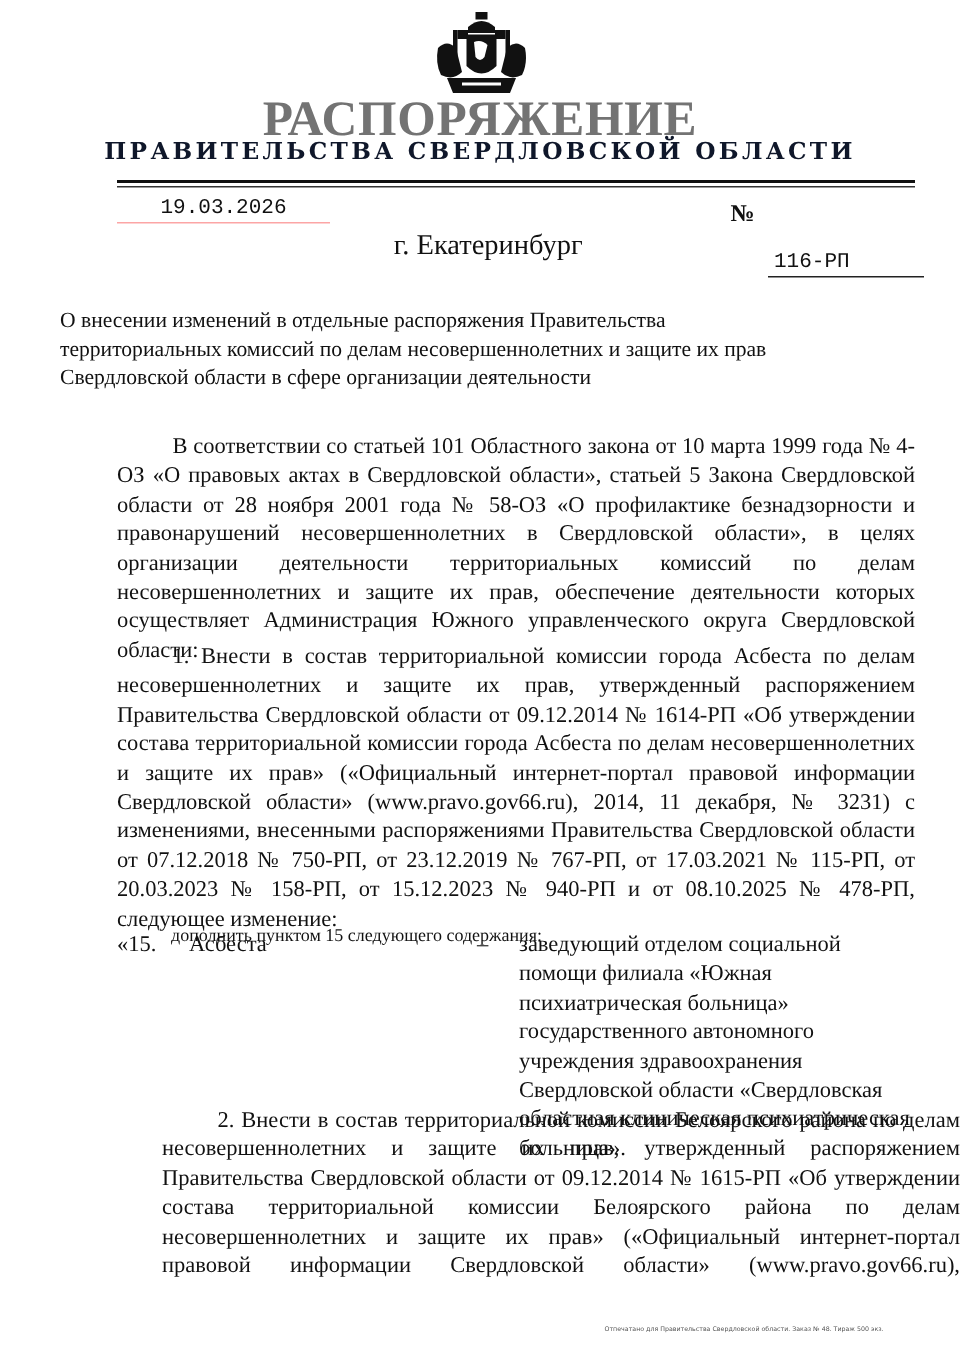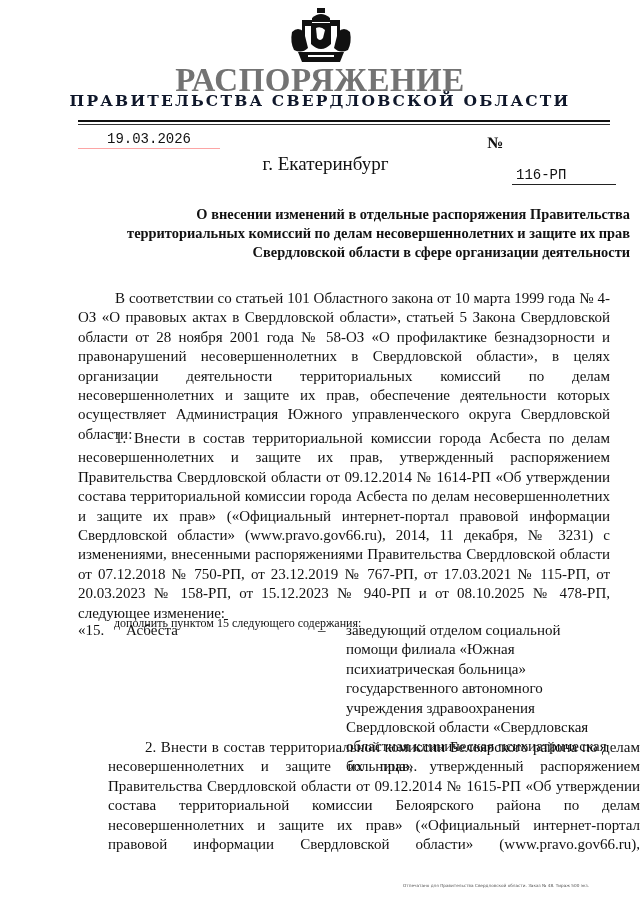--- a/index.html
+++ b/index.html
@@ -27,22 +27,22 @@
     }
     .num-label { position: absolute; left: 487px; top: 134px; font-size: 16px; font-weight: bold; }
     .num-field {
       position: absolute; left: 512px; top: 131px; width: 100px; border-bottom: 1px solid #222;
       font-family: "Liberation Mono", "DejaVu Sans Mono", monospace; font-size: 14px; padding-left: 4px;
       padding-bottom: 1px;
       margin-top: 36px;
     }
     .city { position: absolute; left: 0; right: 0; top: 153px; text-align: center; font-size: 19px; margin-left: 11px; }
     .heading {
-      position: absolute; left: 40px; right: 10px; top: 205px; text-align: right;
-      font-family: "Liberation Serif", serif; font-weight: bold; font-size: 14.4px; line-height: 19px;
+      position: absolute; left: 40px; right: 10px; top: 205px; text-align: left;
+      font-family: "Liberation Serif", serif; font-weight: normal; font-size: 14.4px; line-height: 19px;
     }
     .body-text {
       position: absolute; left: 78px; width: 532px;
       font-family: "Liberation Serif", serif; font-size: 15px; line-height: 19.4px;
       text-align: justify;
     }
     .body-text p { margin: 0; text-indent: 37px; }
     .p-intro { top: 289px; }
     .p1 { top: 429px; }
     .supplement { position: absolute; left: 114px; top: 616px; font-size: 12px; }

